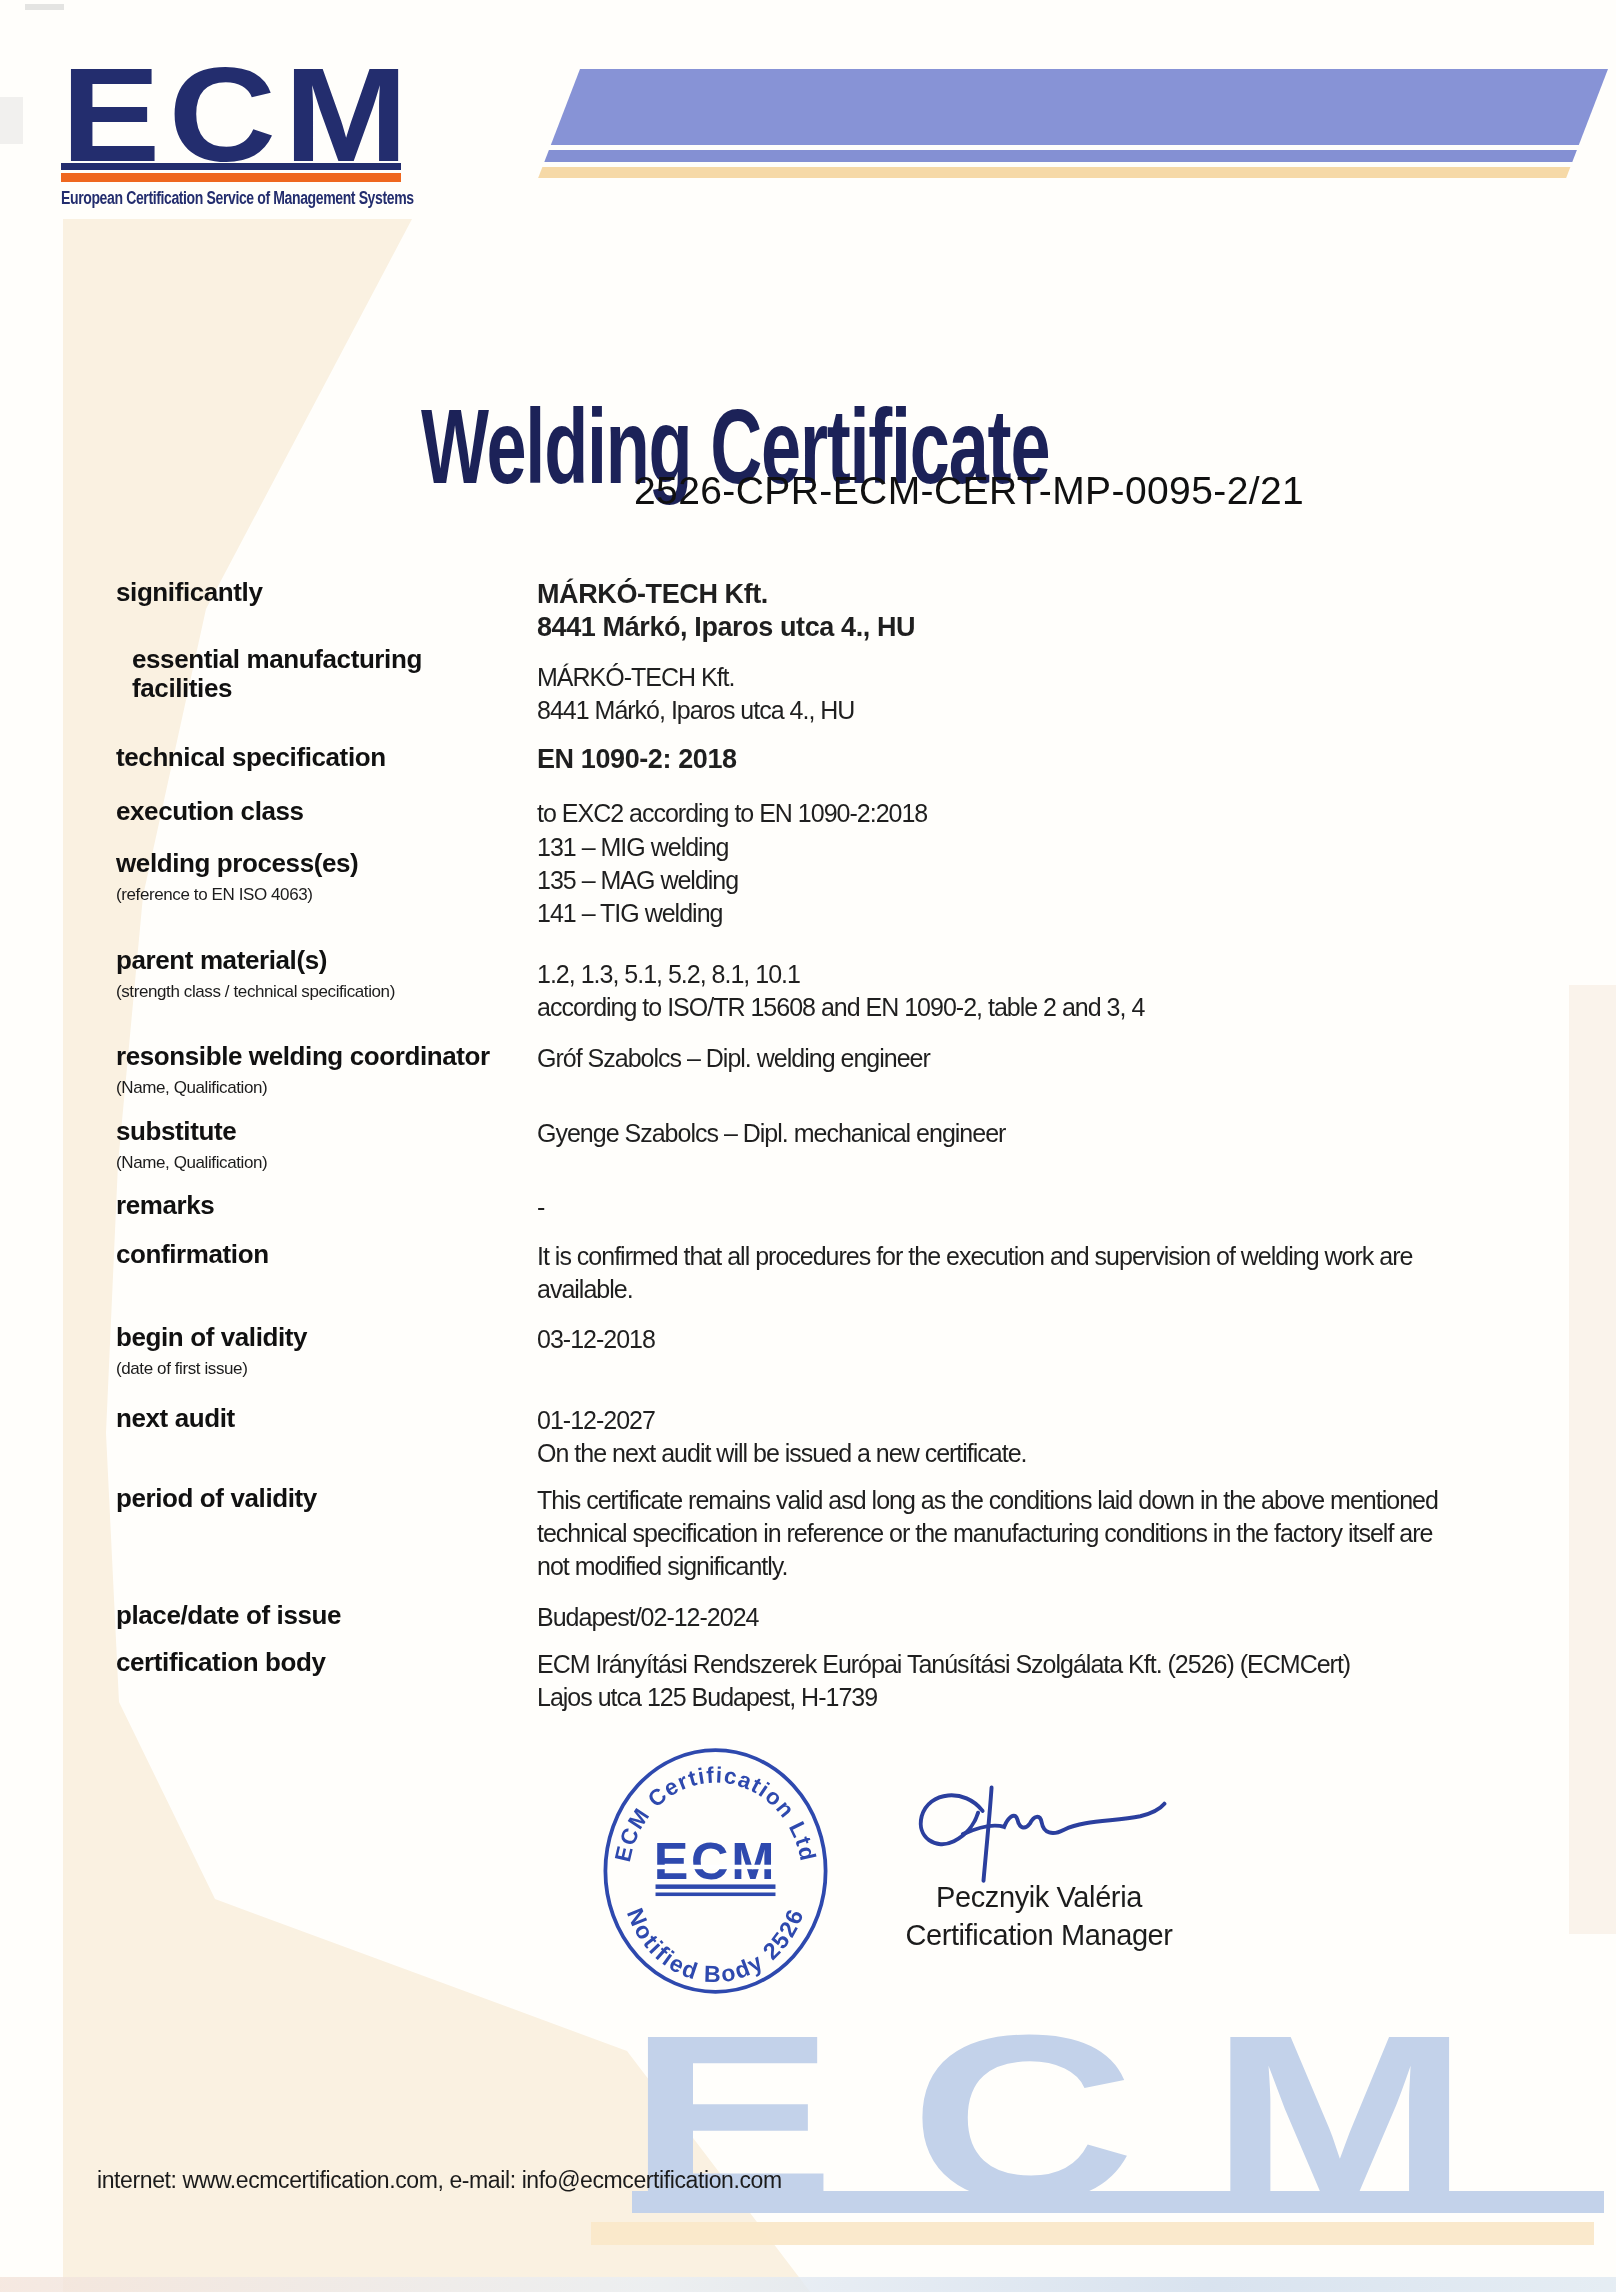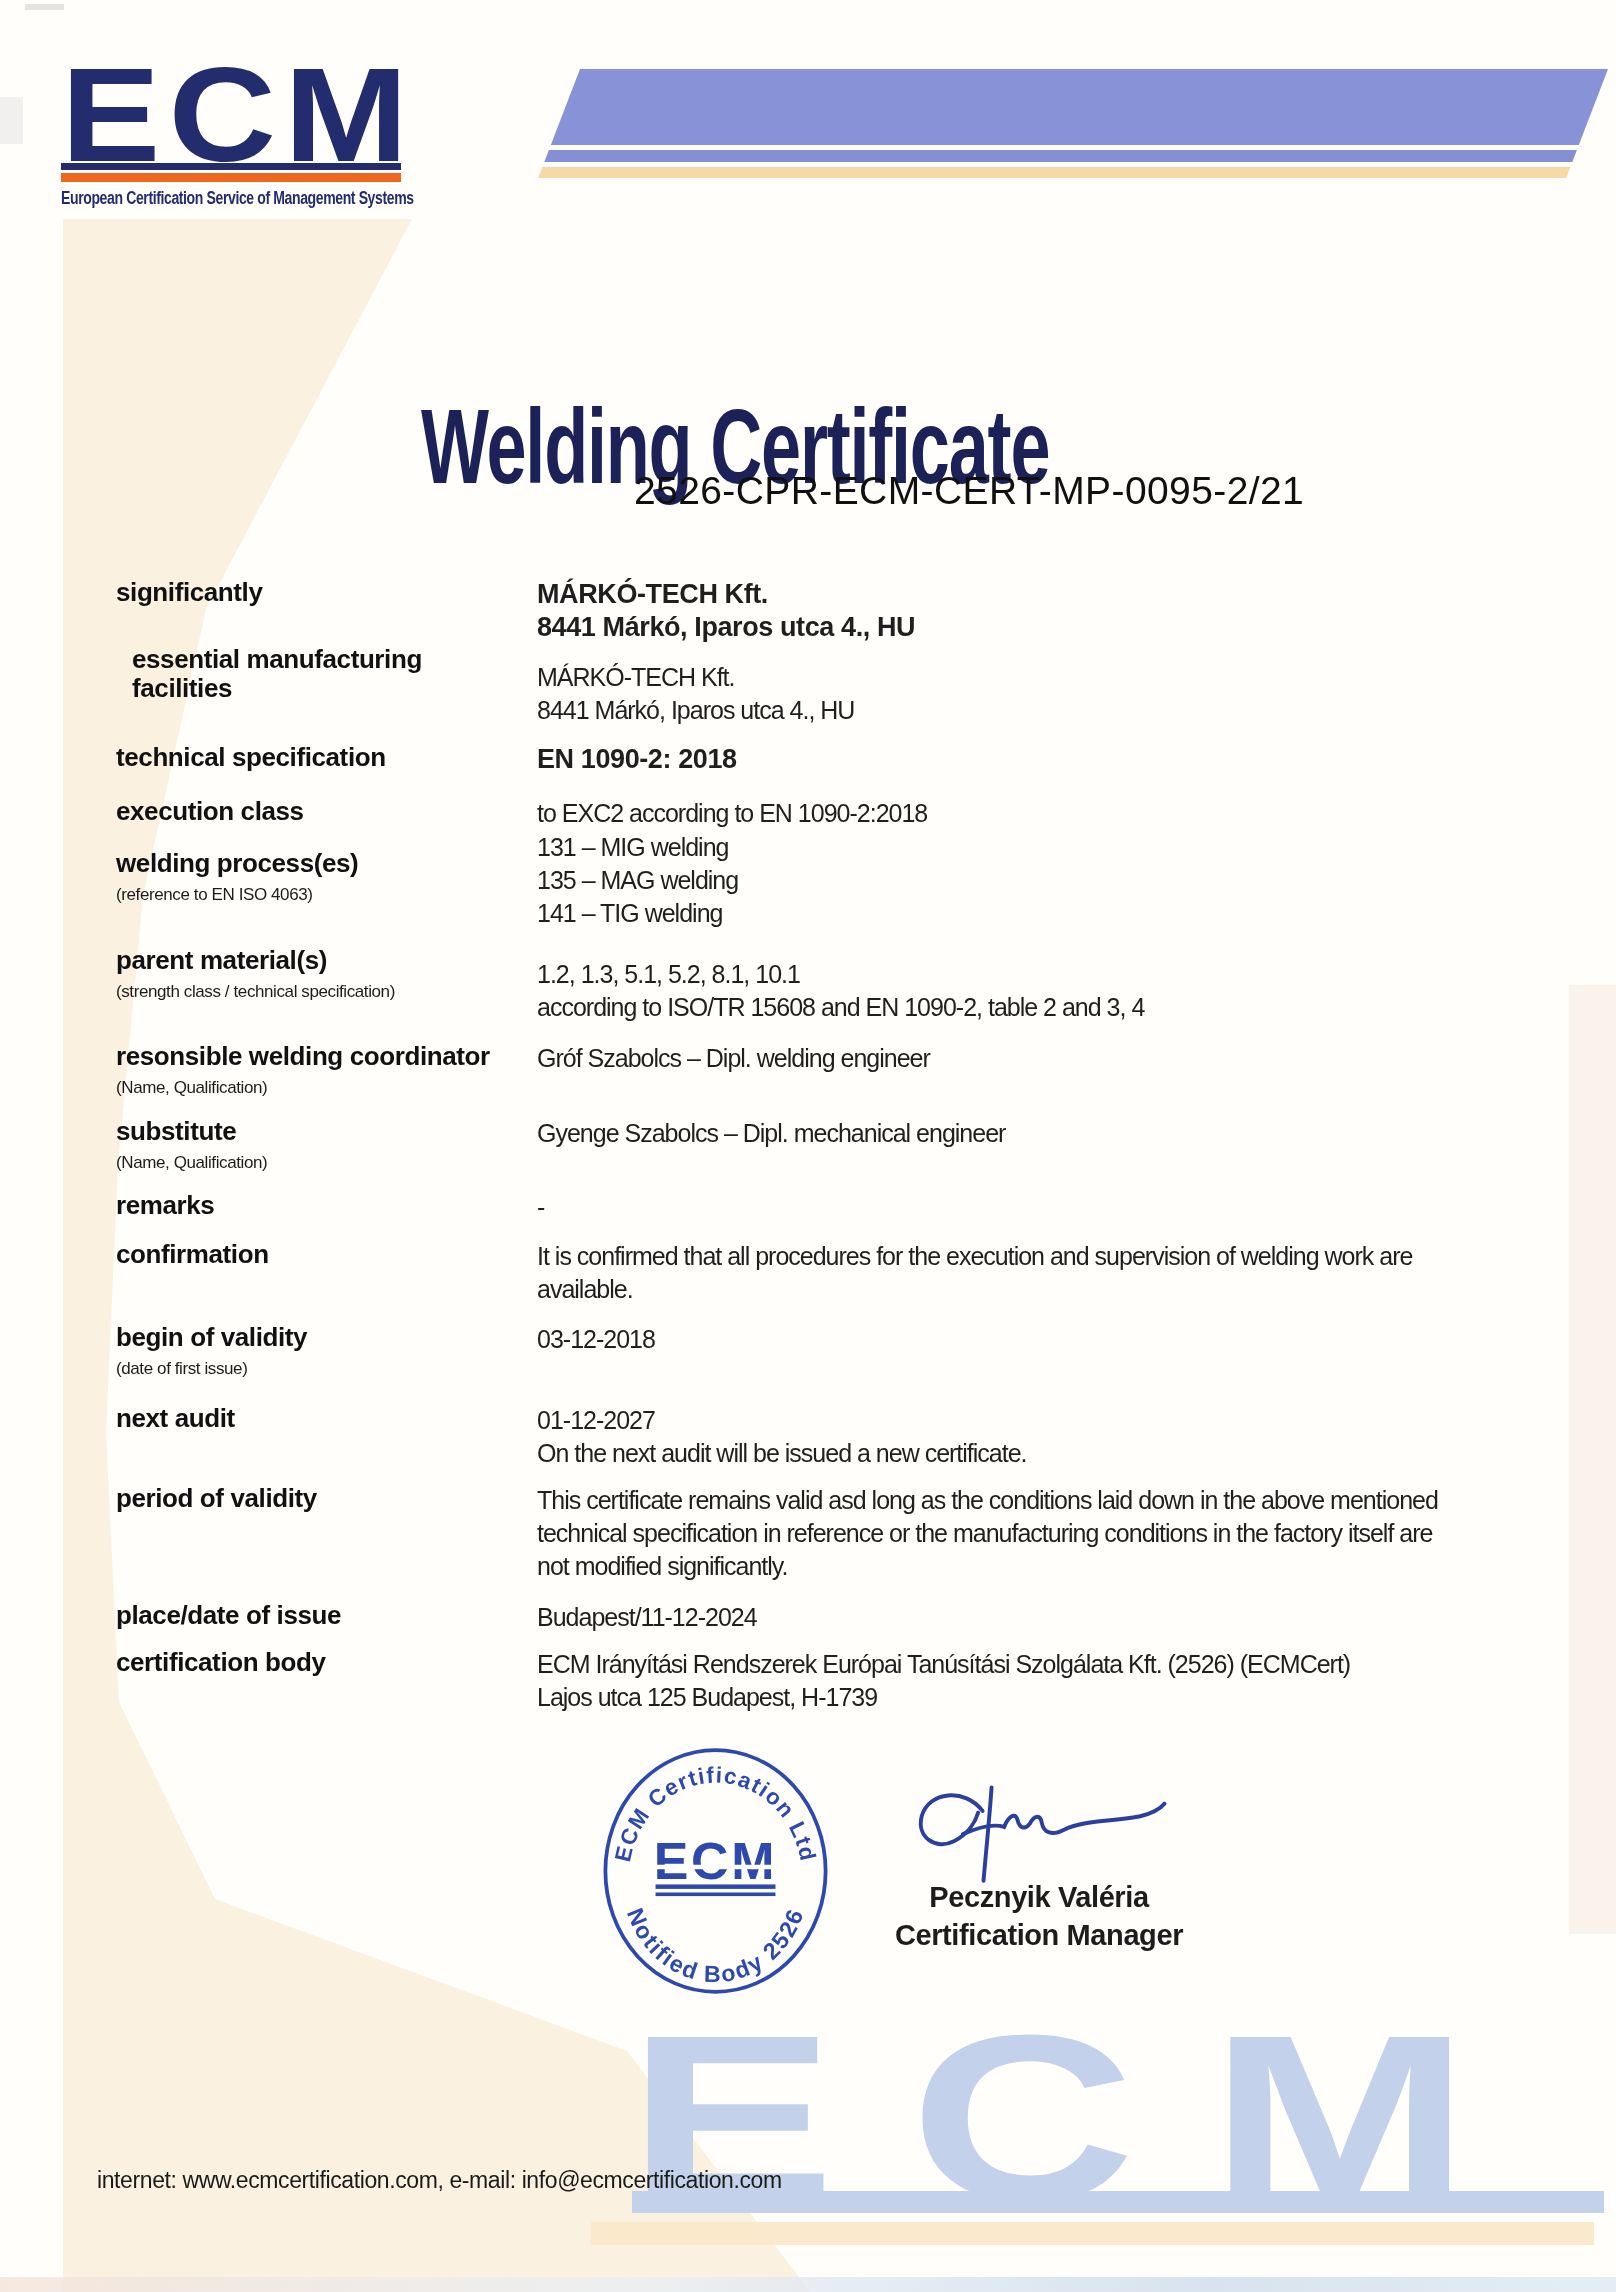--- a/index.html
+++ b/index.html
@@ -64,21 +64,21 @@
   .f-sublabel{font-size:17px; font-weight:normal; color:#1c1c1c; letter-spacing:-0.4px; margin-top:1.8px;}
   .f-value{position:absolute; left:537px; width:1052px; font-size:25px; color:var(--ink);
     letter-spacing:-1px; line-height:33px;}
   .f-value div{white-space:nowrap;}
   .f-value.bold{font-weight:bold; letter-spacing:-0.4px; font-size:27px;}
   
   .stamp{position:absolute; left:598px; top:1743px; width:235px; height:256px; z-index:2;}
   .stamp text{font-family:"Liberation Sans","DejaVu Sans",sans-serif; fill:var(--stamp); font-weight:bold;}
   
   .signature{position:absolute; left:909px; top:1784px; width:269px; height:103px; z-index:2;}
-  .signatory{position:absolute; left:891px; top:1881px; width:296px; z-index:2; text-align:center;font-weight:bold;}
+  .signatory{position:absolute; left:891px; top:1881px; width:296px; z-index:2; text-align:center;}
   .signatory-name{font-size:29px; color:#1c1c1c; letter-spacing:-0.4px;}
   .signatory-role{font-size:29px; color:#1c1c1c; letter-spacing:-0.4px; margin-top:4.5px;}
   
   .watermark{position:absolute; left:627px; top:1999px; z-index:1;}
   .wm-letters{position:absolute; left:0; top:0; font-size:237px; line-height:1; font-weight:bold;
     color:var(--wm); letter-spacing:56px; transform:scaleX(1.32); transform-origin:left top; white-space:nowrap;}
   .wm-bar{position:absolute; left:4.5px; top:192px; width:972px; height:21.5px; background:var(--wm);}
   .wm-tan{position:absolute; left:-36px; top:223px; width:1003px; height:23px; background:var(--wmtan); opacity:.95;}
   
   .footer-line{position:absolute; left:97px; top:2167px; z-index:2; font-size:23px;
@@ -201,21 +201,21 @@
       </div>
       <div class="f-value" style="top: 1484px;">
         <div>This certificate remains valid asd long as the conditions laid down in the above mentioned</div>
         <div>technical specification in reference or the manufacturing conditions in the factory itself are</div>
         <div>not modified significantly.</div>
       </div>
       <div class="f-label" style="top: 1601px;">
         <div>place/date of issue</div>
       </div>
       <div class="f-value" style="top: 1601px;">
-        <div>Budapest/11-12-2024</div>
+        <div>Budapest/02-12-2024</div>
       </div>
       <div class="f-label" style="top: 1648px;">
         <div>certification body</div>
       </div>
       <div class="f-value" style="top: 1648px;">
         <div>ECM Irányítási Rendszerek Európai Tanúsítási Szolgálata Kft. (2526) (ECMCert)</div>
         <div>Lajos utca 125 Budapest, H-1739</div>
       </div>
     </div>
 

